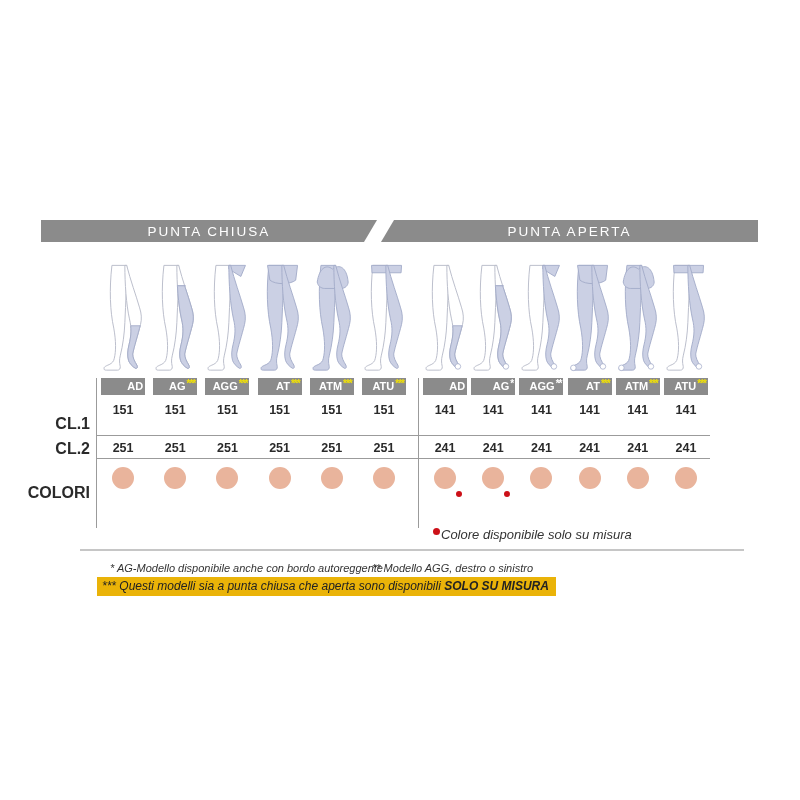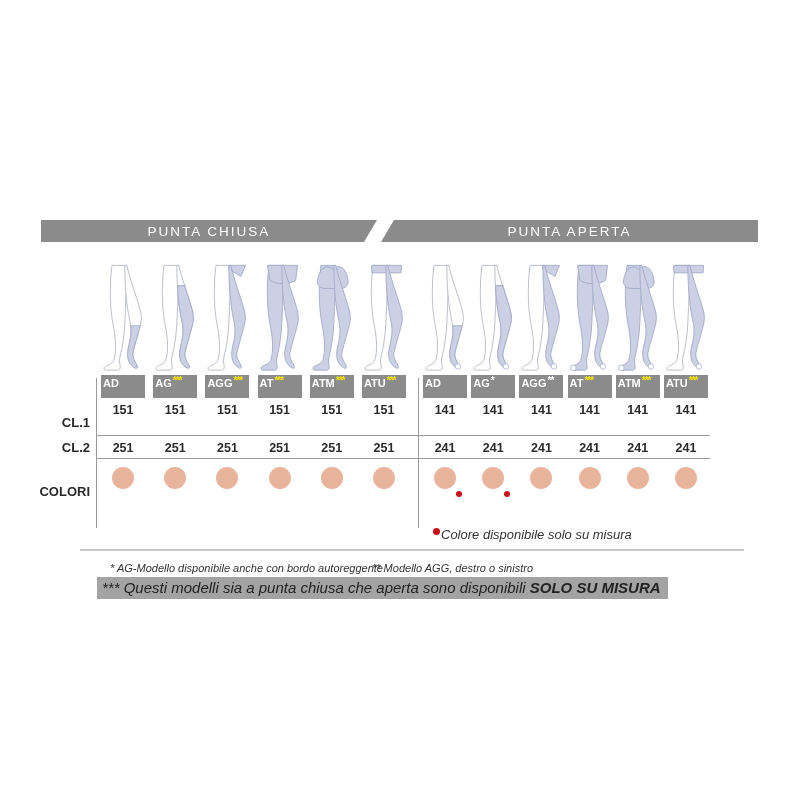--- a/index.html
+++ b/index.html
@@ -22,45 +22,45 @@
   .row-legs .cell{align-items:flex-end;}
   .row-labels{height:21px;}
   .row-cl1{height:39px;}
   .row-cl1 .cell{align-items:flex-end;padding-bottom:19px;box-sizing:border-box;}
   .row-cl2{height:23px;}
   .row-beige{height:31px;}
   .row-beige .cell{align-items:flex-end;padding-bottom:1px;box-sizing:border-box;}
   .row-black{height:26px;}
   .model-label{
     background:#8b8b8b;color:#fff;font-weight:bold;font-size:11px;line-height:17px;
-    height:23px;min-width:44px;text-align:left;white-space:nowrap;padding:0 2px;box-sizing:border-box;
+    height:17px;min-width:44px;text-align:right;white-space:nowrap;padding:0 2px;box-sizing:border-box;
   }
   .stars{font-weight:bold;font-size:10px;letter-spacing:-1px;position:relative;top:-3px;margin-left:1px;}
   .stars.y{color:#f2e205;}
   .stars.w{color:#ffffff;}
   .val{font-weight:bold;font-size:12.5px;color:#2a2a2a;}
   .dot-beige{width:22px;height:22px;border-radius:50%;background:#e9b49c;}
   .dot-black-wrap{position:relative;width:21px;height:21px;}
   .dot-black{width:21px;height:21px;border-radius:50%;background:#161616;}
   .dot-red{position:absolute;right:-6px;top:-2px;width:6px;height:6px;border-radius:50%;background:#cc1018;}
   
   .hline{position:absolute;left:97px;width:613px;height:1px;background:#9b9b9b;}
   .vline{position:absolute;top:378px;height:150px;width:1px;background:#9b9b9b;}
   .sep-line{position:absolute;top:549px;left:80px;width:664px;height:2px;background:#c6c6c6;}
   
-  .rowlabel{position:absolute;left:8px;width:82px;text-align:right;font-weight:bold;font-size:13px;color:#2a2a2a;}
+  .rowlabel{position:absolute;left:8px;width:82px;text-align:right;font-weight:bold;font-size:16px;color:#2a2a2a;}
   
   .footnote-red{position:absolute;left:433px;top:527px;font-style:italic;font-size:13px;color:#333;}
   .red-bullet{display:inline-block;width:7px;height:7px;border-radius:50%;background:#cc1018;position:relative;top:-4px;margin-right:1px;}
   .note{position:absolute;top:562px;font-style:italic;font-size:11px;color:#333;}
   .note-1{left:110px;}
   .note-2{left:372px;}
   .note-hl{
-    position:absolute;left:97px;top:577px;background:#a3a3a3;padding:2px 7px 3px 5px;
-    font-style:italic;font-size:15px;color:#222;white-space:nowrap;
+    position:absolute;left:97px;top:577px;background:#eab308;padding:2px 7px 3px 5px;
+    font-style:italic;font-size:12px;color:#222;white-space:nowrap;
   }
   .note-hl b{font-weight:bold;}
   .leg-svg{display:block;}
 </style>
 </head>
 <body>
 
 <div class="bar bar-left">PUNTA CHIUSA</div>
 <div class="bar bar-right">PUNTA APERTA</div>
 

